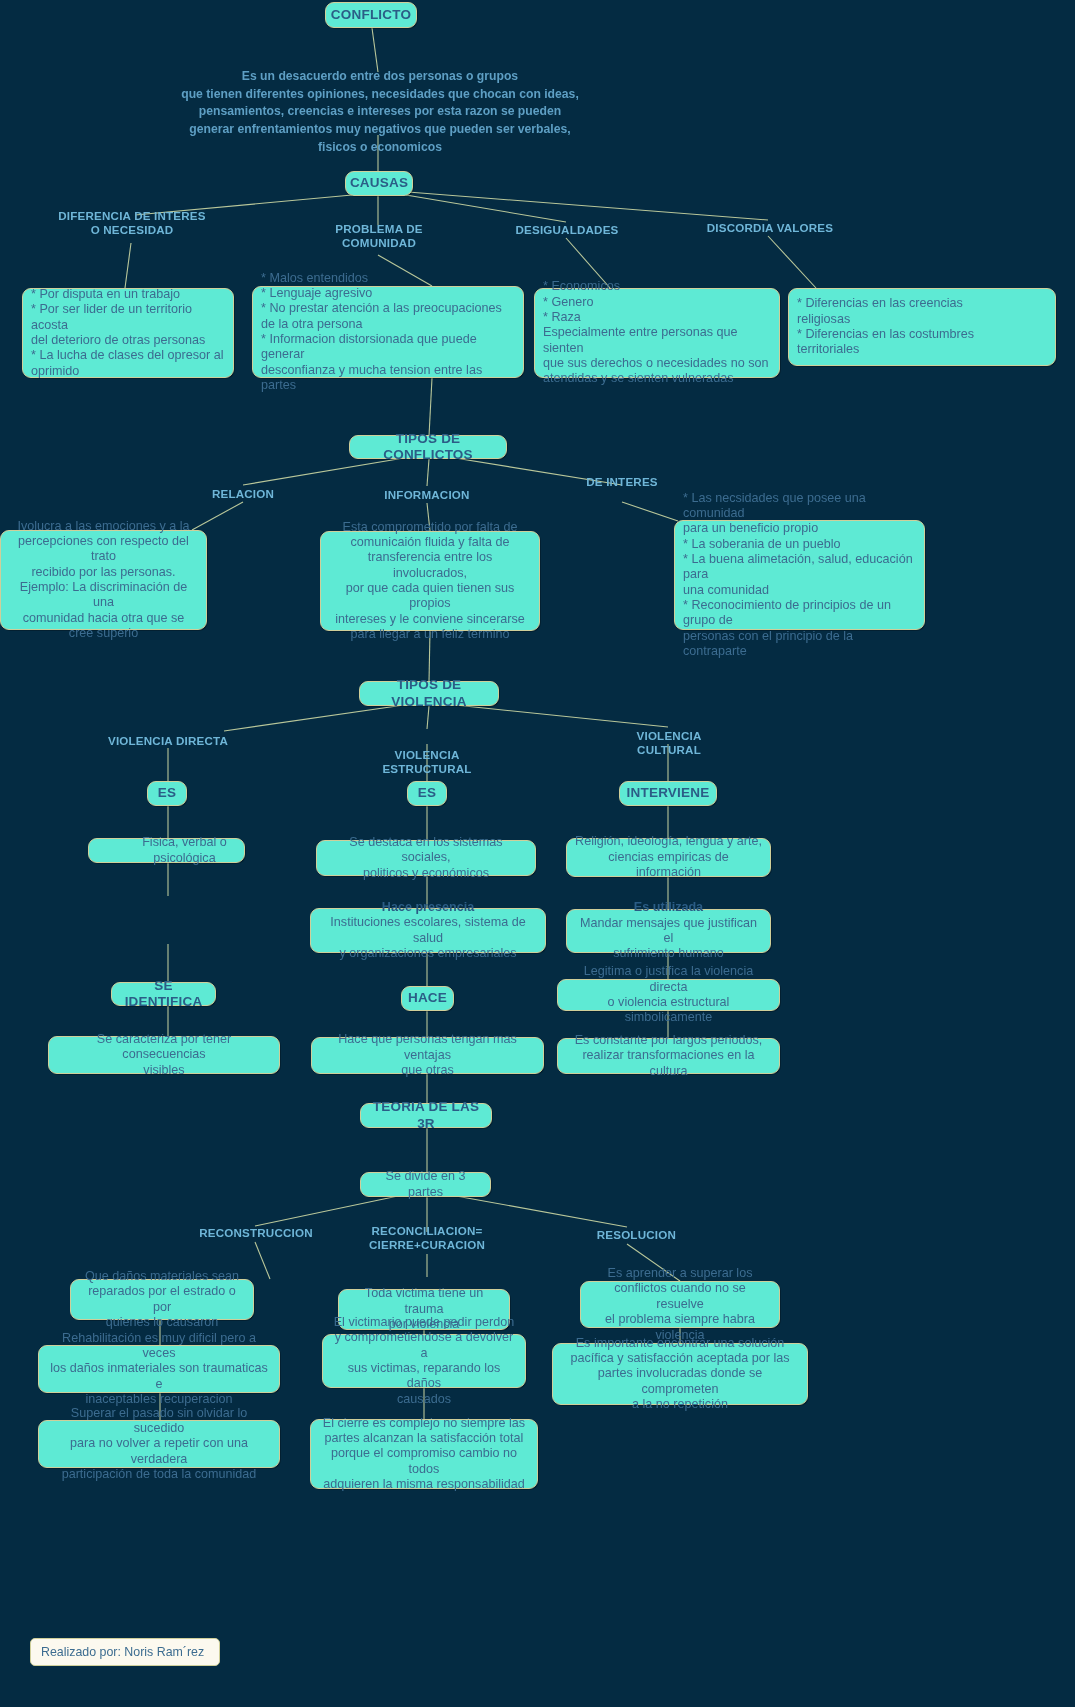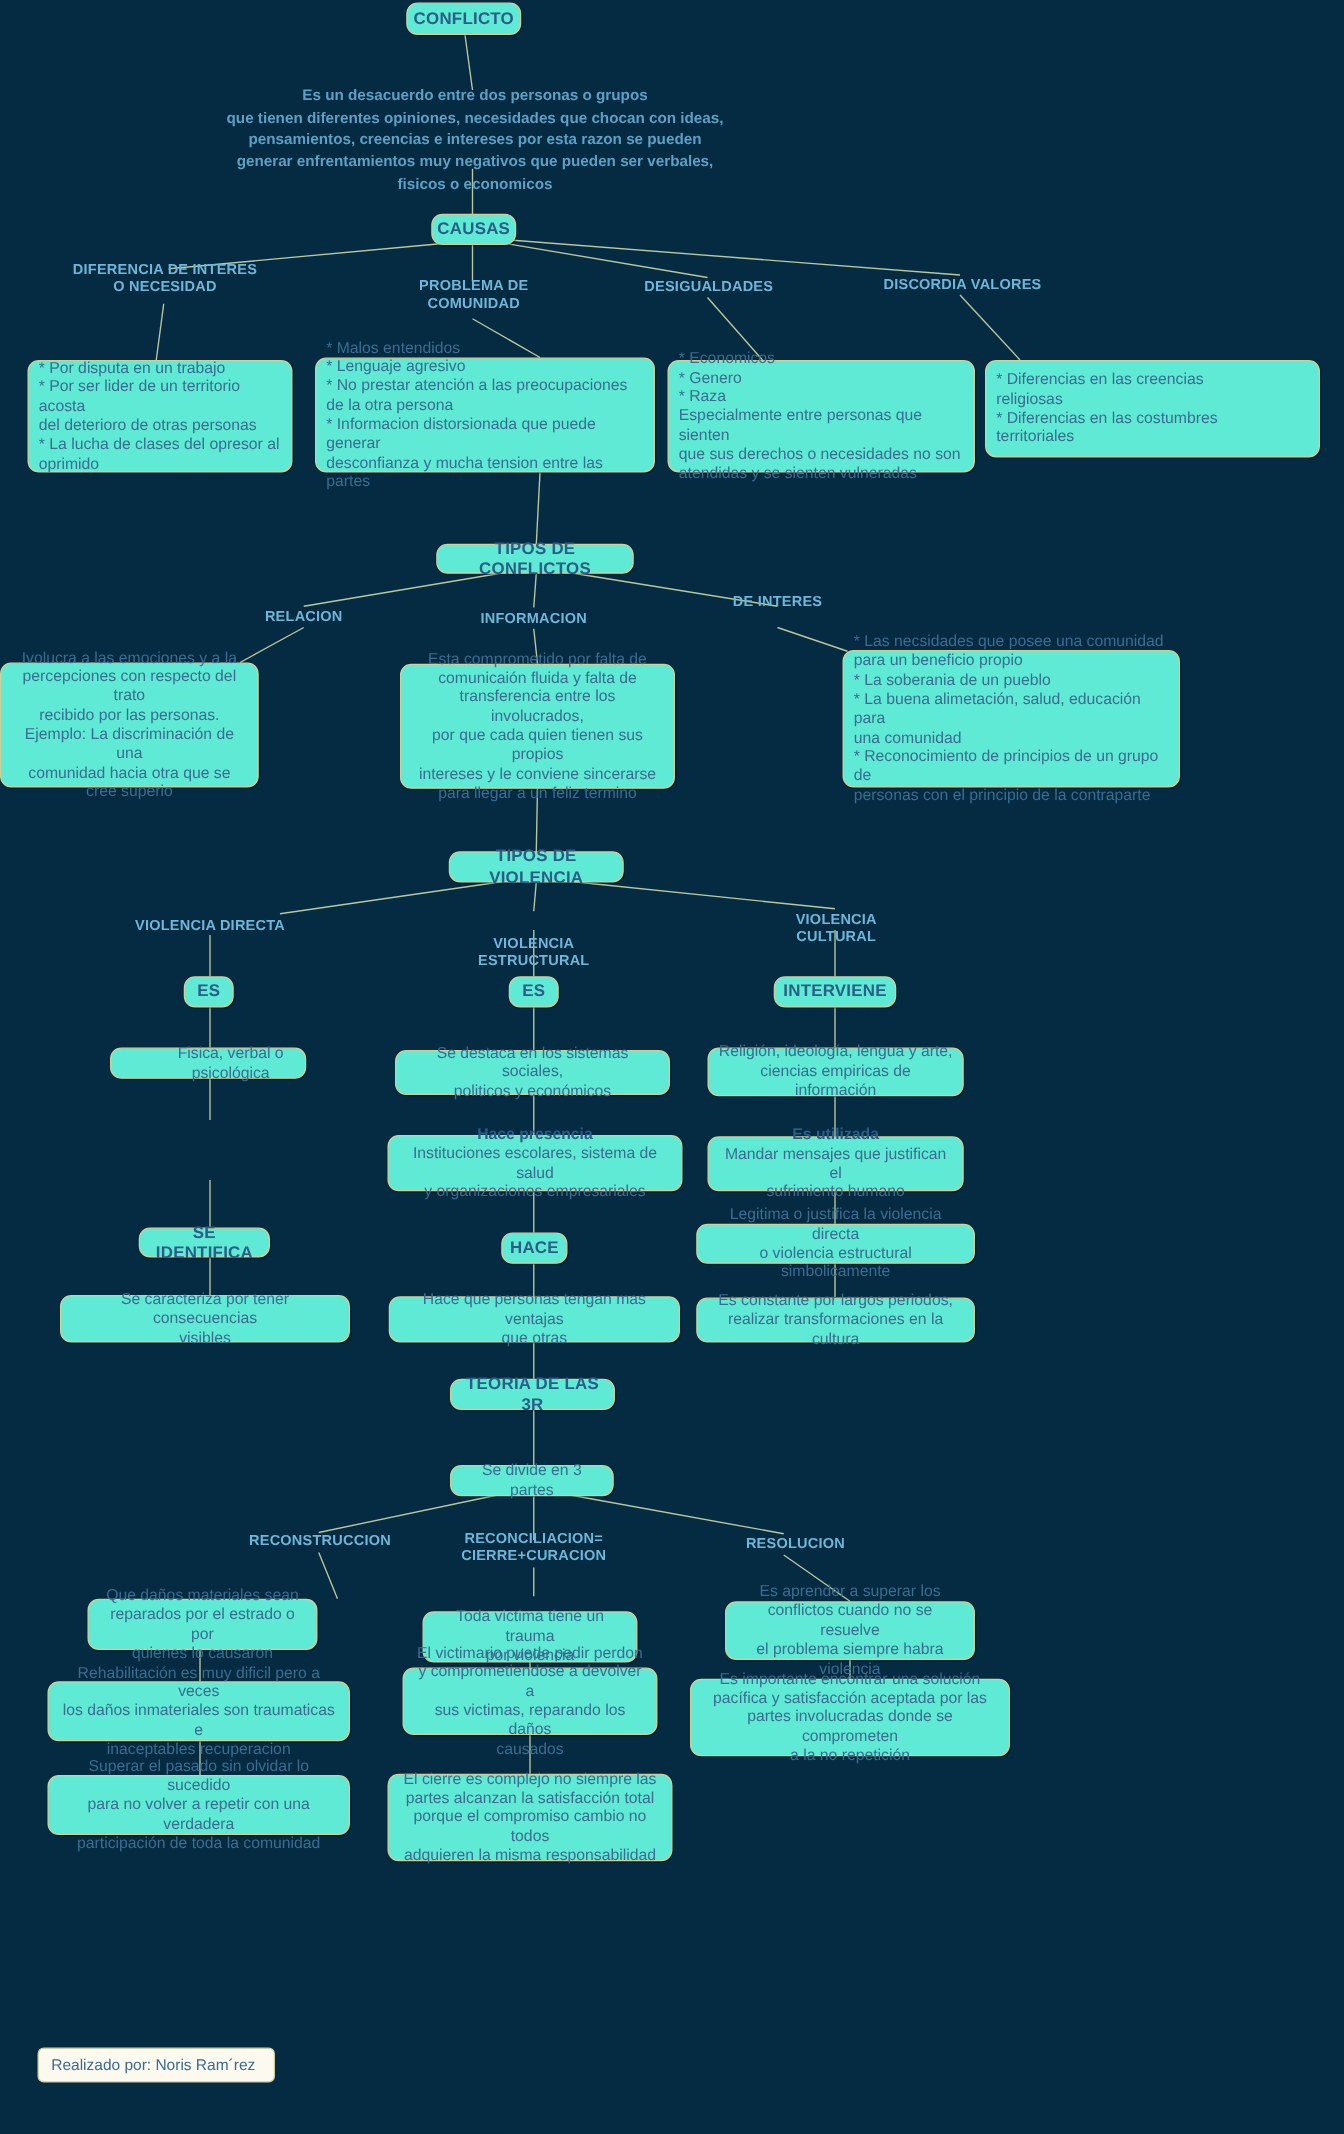--- a/index.html
+++ b/index.html
@@ -210,21 +210,21 @@
 recibido por las personas.
 Ejemplo: La discriminación de una
 comunidad hacia otra que se
 cree superio</div>
   <div class="node text" style="left:320px;top:531px;width:220px;height:100px;">Esta comprometido por falta de
 comunicaión fluida y falta de
 transferencia entre los involucrados,
 por que cada quien tienen sus propios
 intereses y le conviene sincerarse
 para llegar a un feliz termino</div>
-  <div class="node text left" style="left:674px;top:520px;width:270px;height:110px;">* Las necsidades que posee una comunidad
+  <div class="node text left" style="left:674px;top:520px;width:251px;height:110px;">* Las necsidades que posee una comunidad
    para un beneficio propio
 * La soberania de un pueblo
 * La buena alimetación, salud, educación para
    una comunidad
 * Reconocimiento de principios de un grupo de
    personas con el principio de la contraparte</div>
 
   <div class="node concept" style="left:359px;top:681px;width:140px;height:25px;">
     <span>TIPOS DE VIOLENCIA</span>
   </div>

